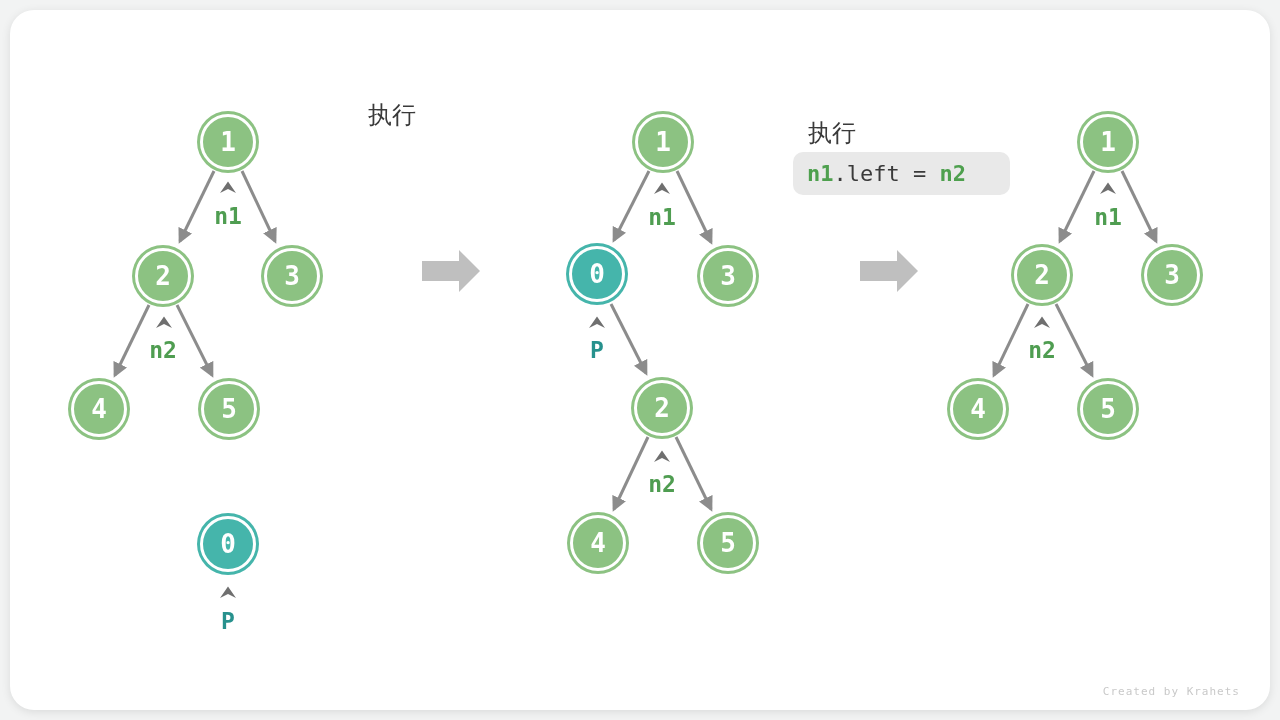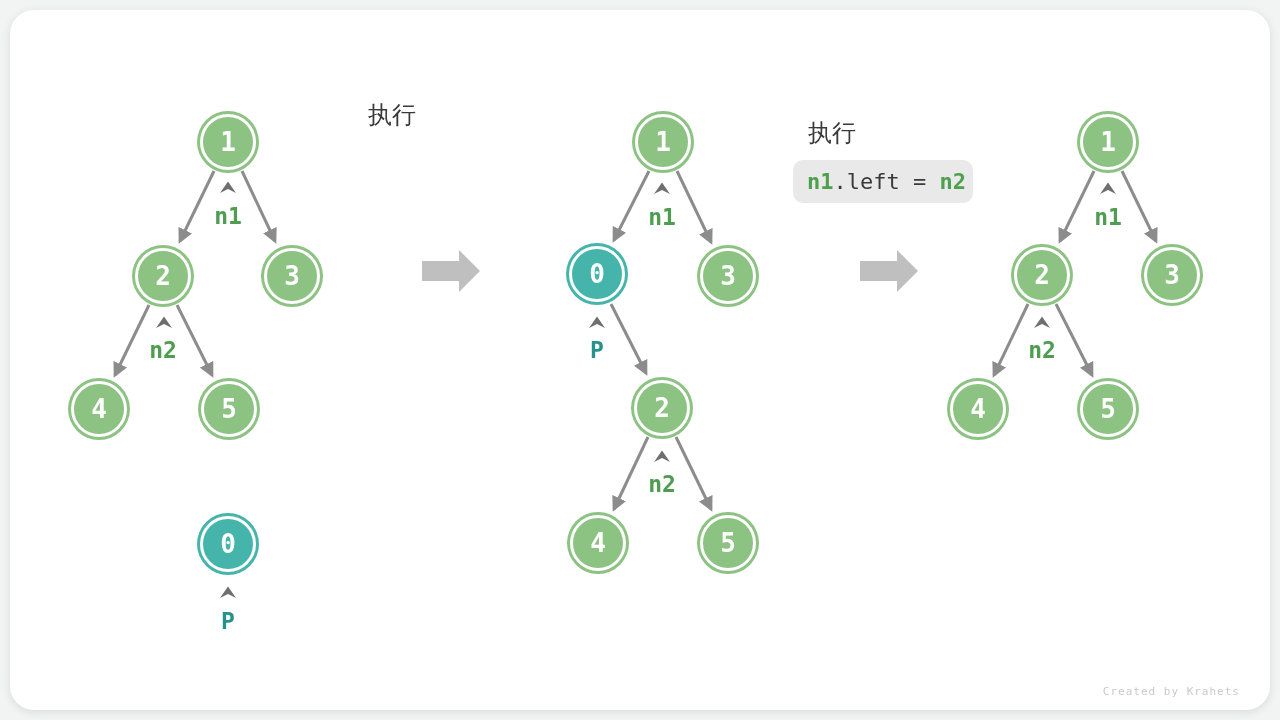--- a/index.html
+++ b/index.html
@@ -169,21 +169,21 @@
       <span>4</span>
     </div>
   <div class="node green" style="left:700px;top:515px">
       <span>5</span>
     </div>
   <div class="ptr green" style="left:662px;top:217px">n1</div>
   <div class="ptr teal" style="left:597px;top:350px">P</div>
   <div class="ptr green" style="left:662px;top:484px">n2</div>
 
   <div class="step-title" style="left:808px;top:117px">执行</div>
-  <div class="code-box" style="left:793px;top:160px;width:180px"><span class="tok-green">n1</span><span>.left = </span><span class="tok-green">n2</span></div>
+  <div class="code-box" style="left:793px;top:152px;width:217px"><span class="tok-green">n1</span><span>.left = </span><span class="tok-green">n2</span></div>
 
   <div class="node green" style="left:1080px;top:114px">
       <span>1</span>
     </div>
   <div class="node green" style="left:1014px;top:247px">
       <span>2</span>
     </div>
   <div class="node green" style="left:1144px;top:247px">
       <span>3</span>
     </div>

